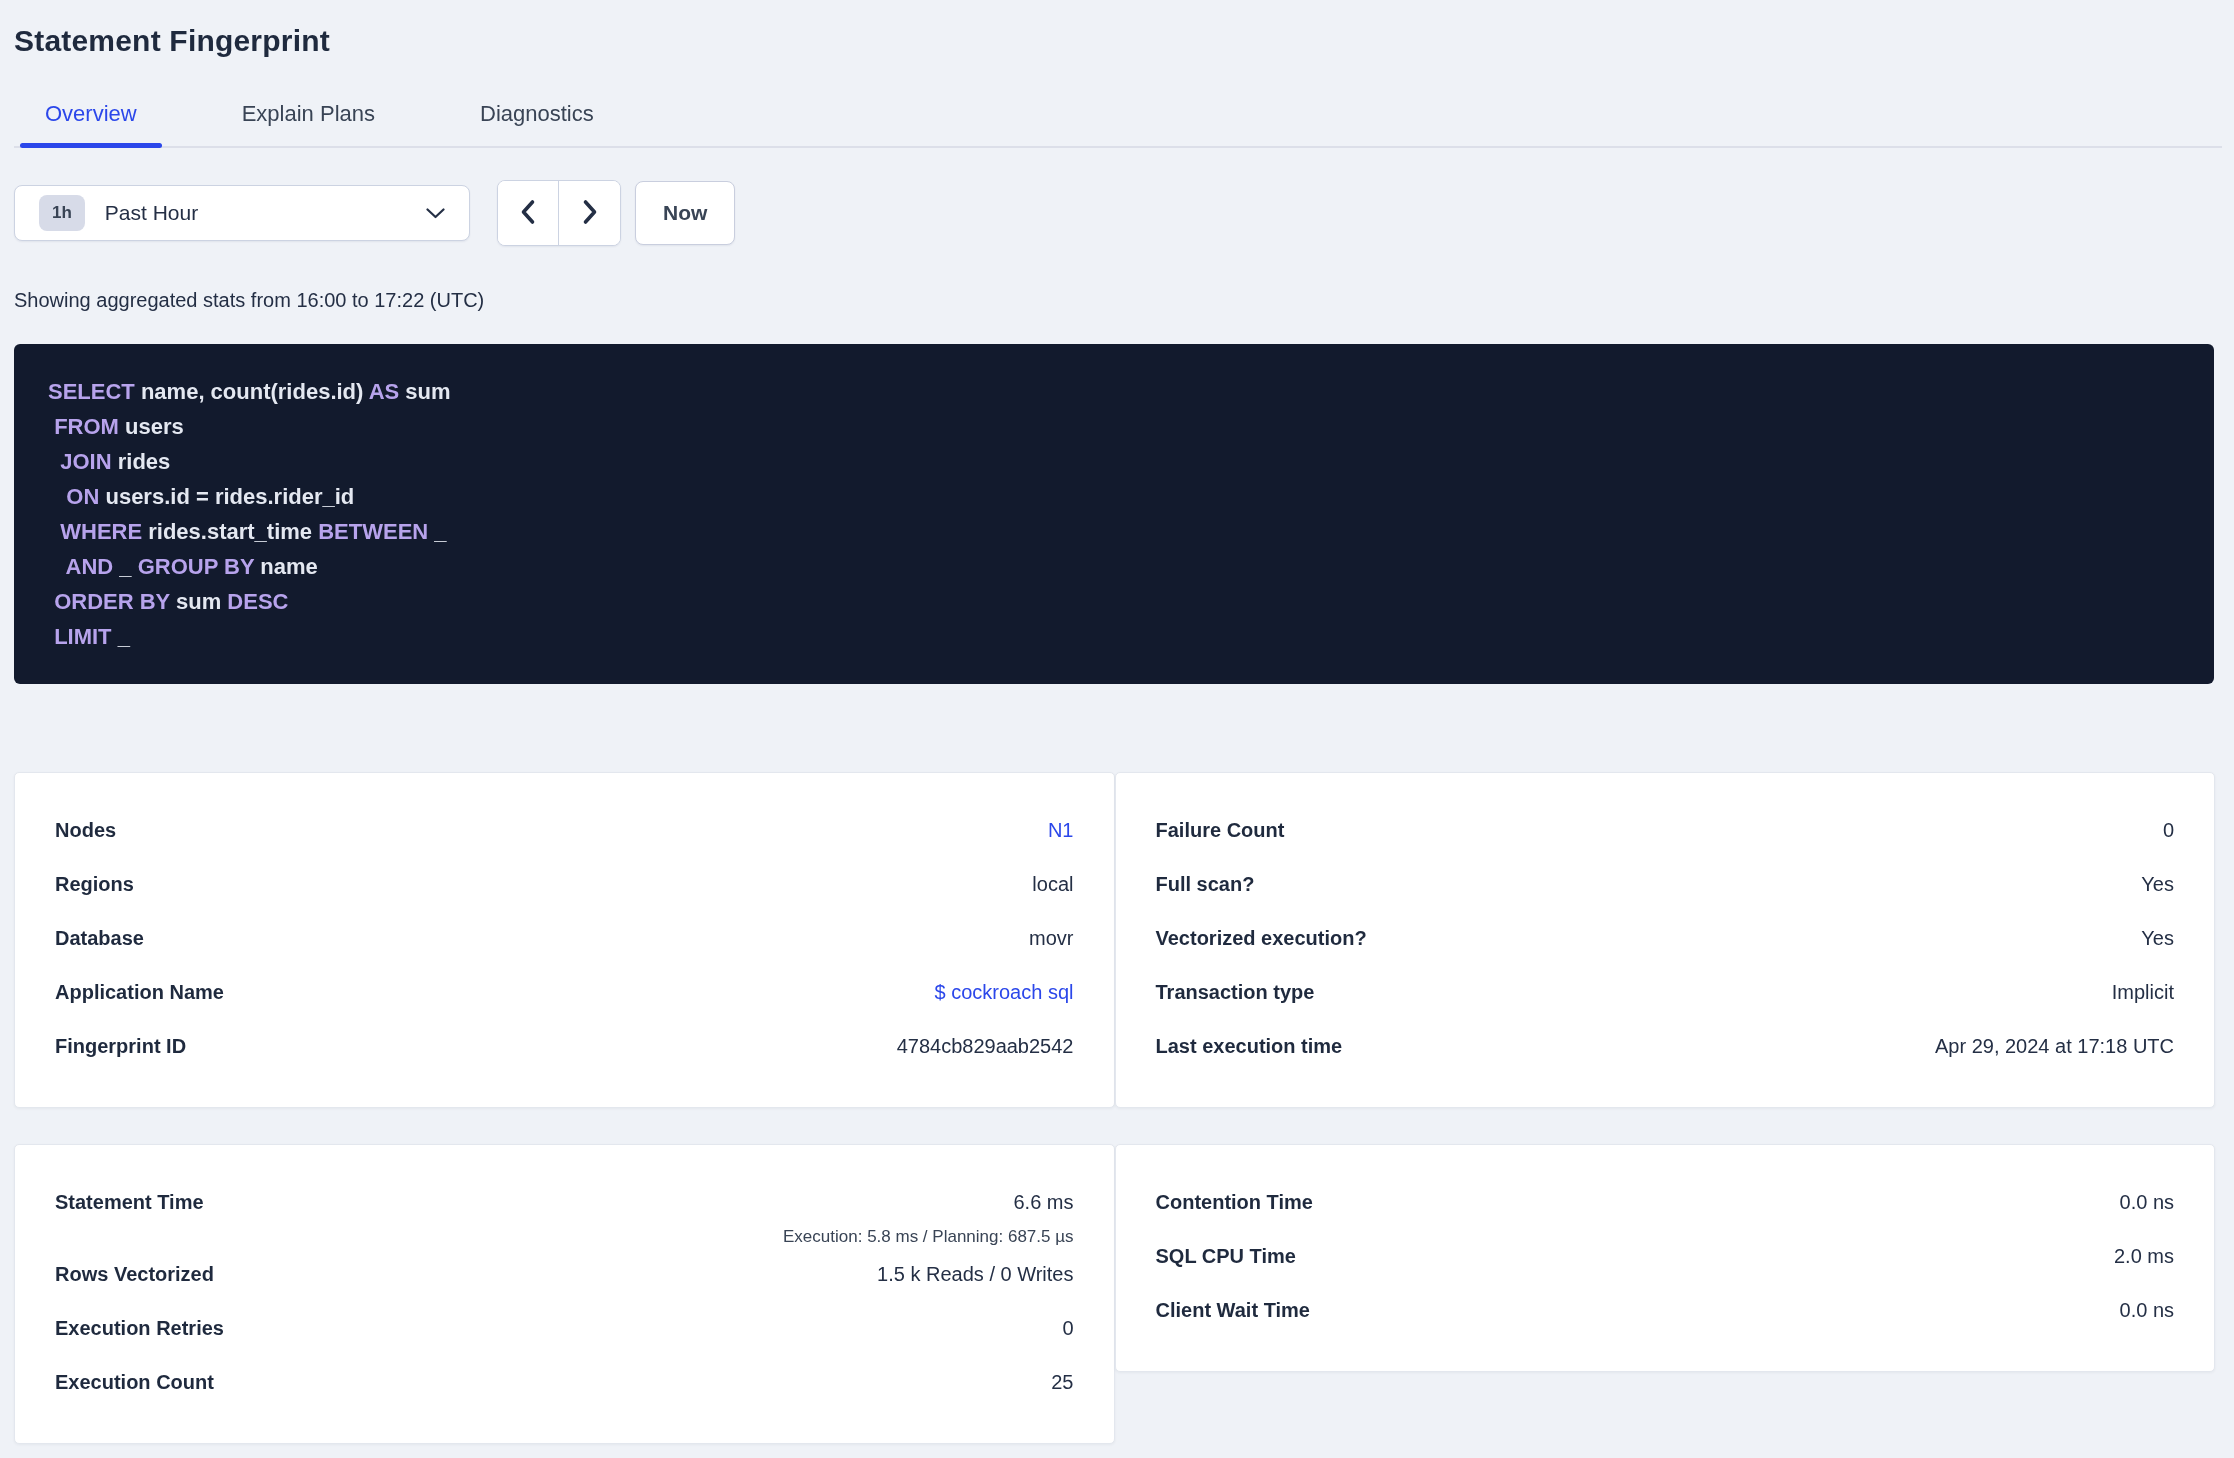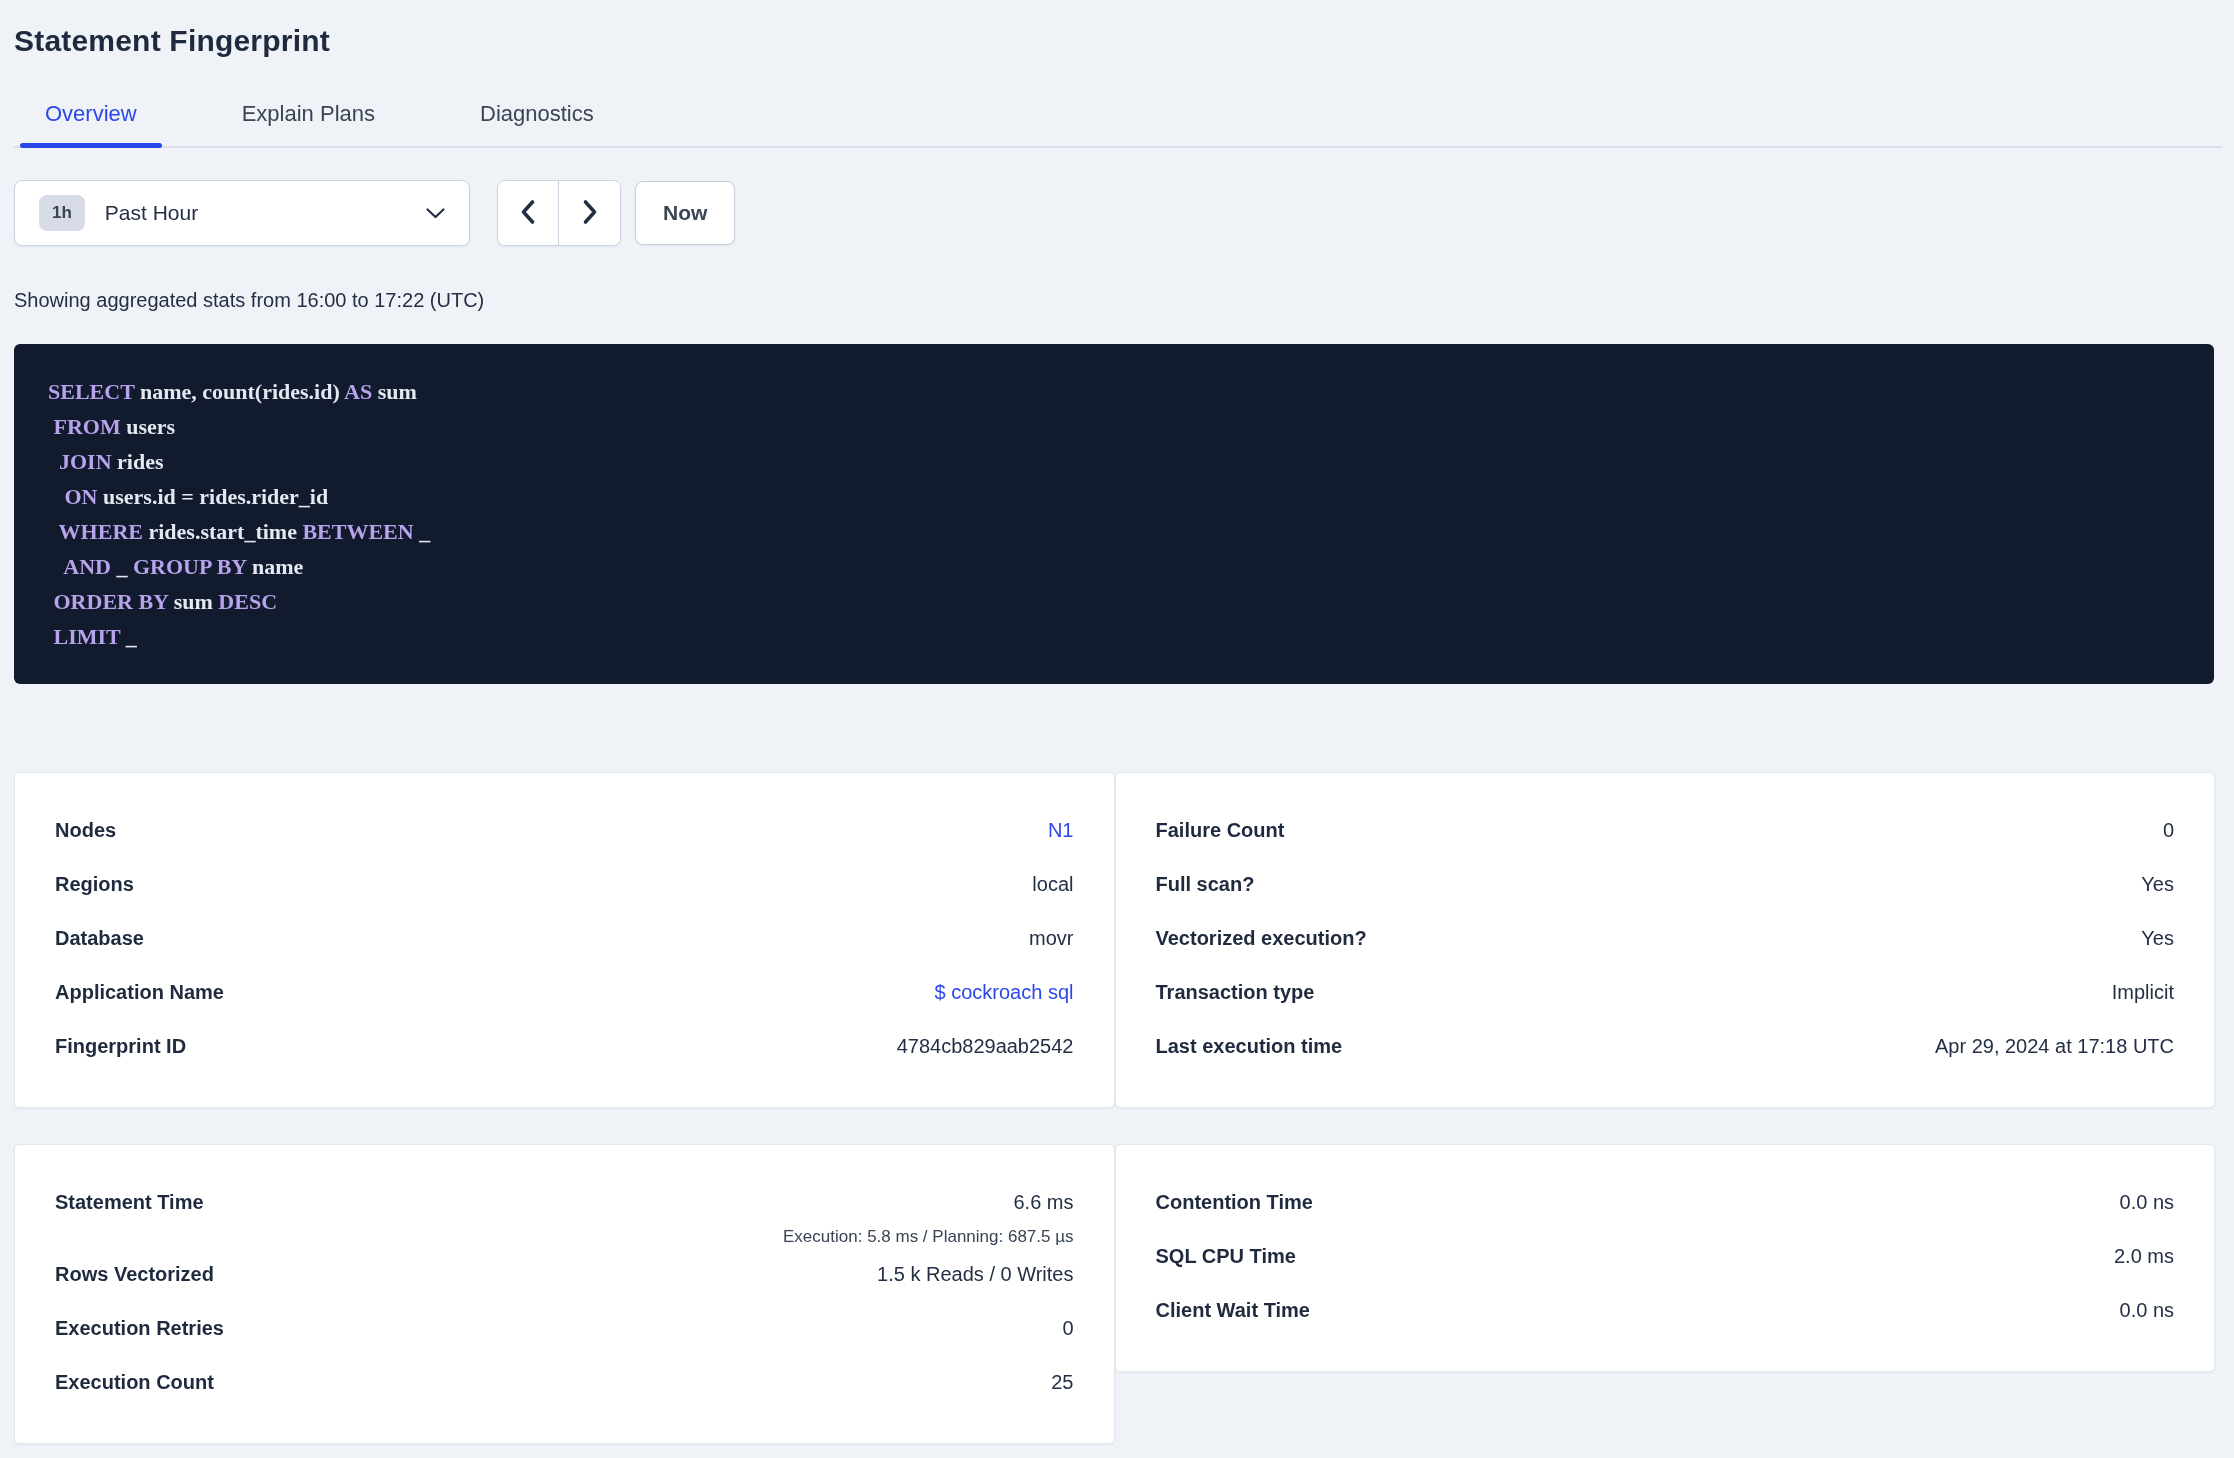--- a/index.html
+++ b/index.html
@@ -42,21 +42,21 @@
   }
   .tab.active{color:var(--accent);}
   .tab.active::after{
     content:"";position:absolute;left:0;right:0;bottom:-2px;height:5px;
     background:var(--accent);border-radius:3px;
   }
   
   .toolbar{display:flex;align-items:center;margin:32px 20px 0 14px;}
   .ctrl-shadow{box-shadow:0 1px 2px rgba(30,40,80,.07);}
   .time-dropdown{
-    width:456px;height:66px;background:#fff;
+    width:456px;height:56px;background:#fff;
     border:1px solid var(--ctrl-border);border-radius:8px;
     display:flex;align-items:center;padding:12px 24px;cursor:pointer;
     margin-right:27px;
   }
   .time-badge{
     background:#d7dbe8;border-radius:8px;padding:8px 13px;
     font-size:17px;font-weight:700;color:var(--ink-soft);
   }
   .time-range-label{font-size:21px;margin-left:20px;color:var(--ink);}
   .dd-chevron{margin-left:auto;display:flex;}
@@ -79,21 +79,21 @@
   .agg-note{margin:40px 20px 0 14px;font-size:20px;line-height:28px;color:var(--ink);}
   .agg-note b{font-weight:400;}
   
   .sql-box{
     margin:30px 20px 0 14px;
     background:var(--sql-bg);border-radius:6px;
     padding:30px 34px;
   }
   .code-line{
     white-space:pre;
-    font-family:Liberation Serif, serif;
+    font-family:Liberation Sans, sans-serif;
     font-size:22px;line-height:35px;font-weight:700;
   }
   .kw{color:var(--kw);}
   .pl{color:var(--pl);}
   
   .cards-row{display:flex;margin:0 19px 0 14px;}
   .cards-row.first{margin-top:88px;}
   .cards-row.second{margin-top:36px;align-items:flex-start;}
   .card{
     flex:1;background:#fff;

